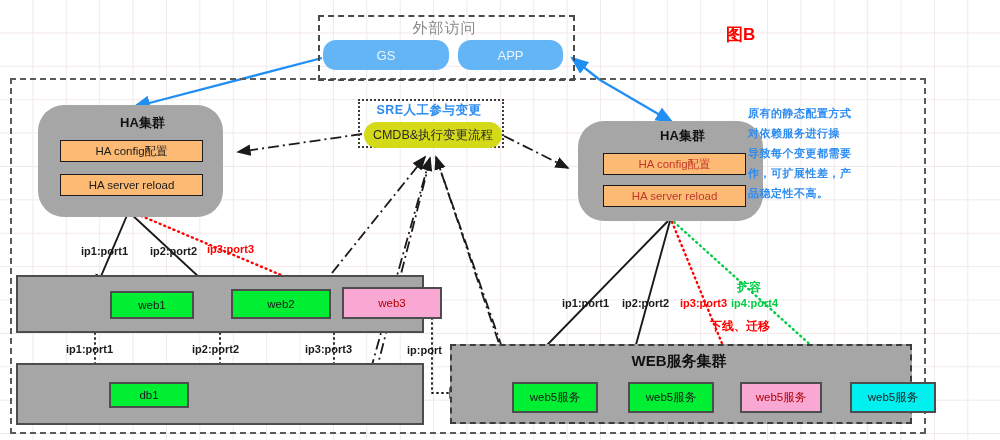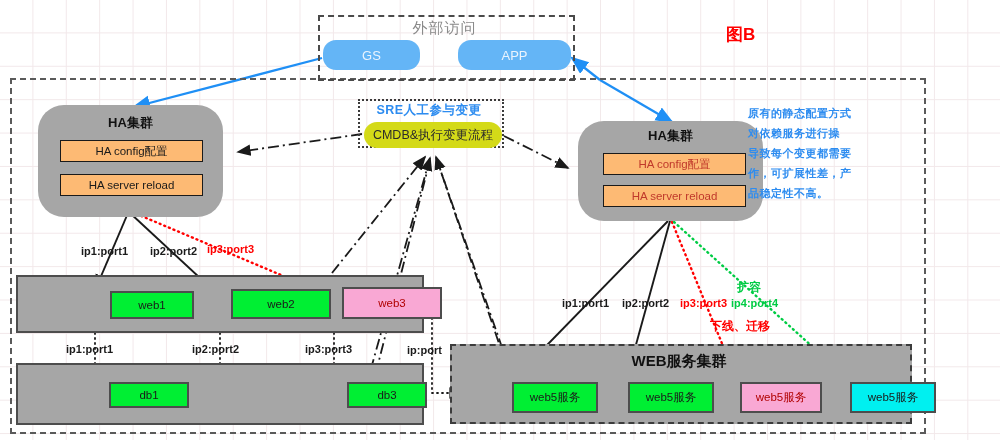--- a/index.html
+++ b/index.html
@@ -42,31 +42,31 @@
     left:358px;top:102px;width:142px;text-align:center;
     font-size:12.5px;font-weight:bold;color:#2d8cf0;letter-spacing:.5px;
   }
 
   
   .pill{
     border-radius:13px;background:#64b5f6;
     color:#eaf4fe;font-size:13px;
     display:flex;align-items:center;justify-content:center;
   }
-  .gs{left:323px;top:40px;width:97px;height:30px;}
-  .app{left:458px;top:40px;width:113px;height:30px;text-align:center;}
+  .gs{left:323px;top:40px;width:126px;height:30px;}
+  .app{left:458px;top:40px;width:105px;height:30px;text-align:center;}
 
   
   .ha{
     background:#a6a6a6;border-radius:26px;
   }
   .ha-left{left:38px;top:105px;width:185px;height:112px;}
   .ha-right{left:578px;top:121px;width:185px;height:100px;}
   .ha-title{
-    position:absolute;left:0;width:100%;text-align:center;
+    position:absolute;left:12px;width:100%;text-align:center;
     font-size:13px;font-weight:bold;color:#111;
   }
   .ha-left .ha-title{top:9px;}
   .ha-right .ha-title{top:6px;}
   .yellowbox{
     position:absolute;background:#fdba74;border:1.6px solid #1a1a1a;
     display:flex;align-items:center;justify-content:center;
     font-size:11.5px;
   }
   .ha-left .yellowbox{left:22px;width:141px;height:20px;color:#1a1a1a;}
@@ -244,21 +244,20 @@
   <div class="abs cmdb">CMDB&amp;执行变更流程</div>
 
   <div class="abs rack rack-web">
     <div class="node green" style="left:44px;top:14px;width:80px;height:24px;">web1</div>
     <div class="node green" style="left:165px;top:12px;width:96px;height:26px;">web2</div>
     <div class="node red" style="left:276px;top:10px;width:96px;height:28px;">web3</div>
   </div>
 
   <div class="abs rack rack-db">
     <div class="node green" style="left:43px;top:17px;width:76px;height:22px;">db1</div>
-    <div class="node green" style="left:281px;top:17px;width:76px;height:22px;">db3</div>
   </div>
 
   <div class="abs rack-webs">
     <div class="node green" style="left:12px;top:36px;width:82px;height:27px;">web5服务</div>
     <div class="node green" style="left:128px;top:36px;width:82px;height:27px;">web5服务</div>
     <div class="node red" style="left:240px;top:36px;width:78px;height:27px;">web5服务</div>
     <div class="node cyan" style="left:350px;top:36px;width:82px;height:27px;">web5服务</div>
   </div>
   <div class="abs rack-webs-title">WEB服务集群</div>
 

